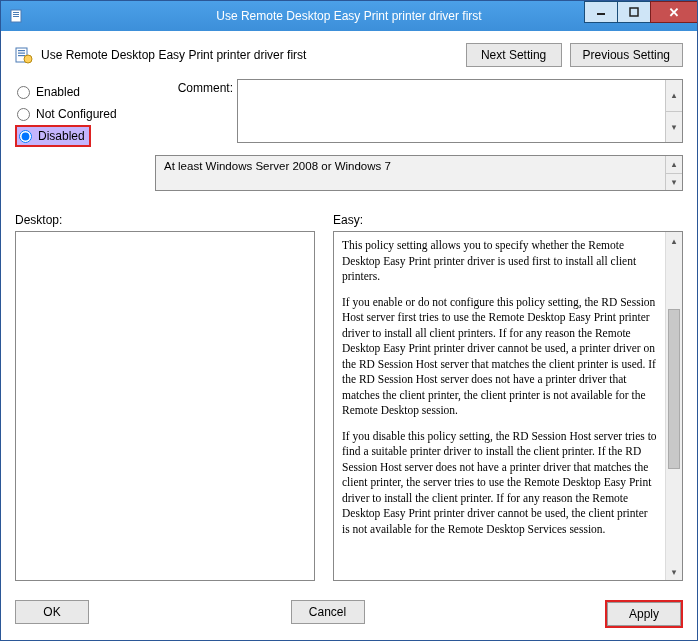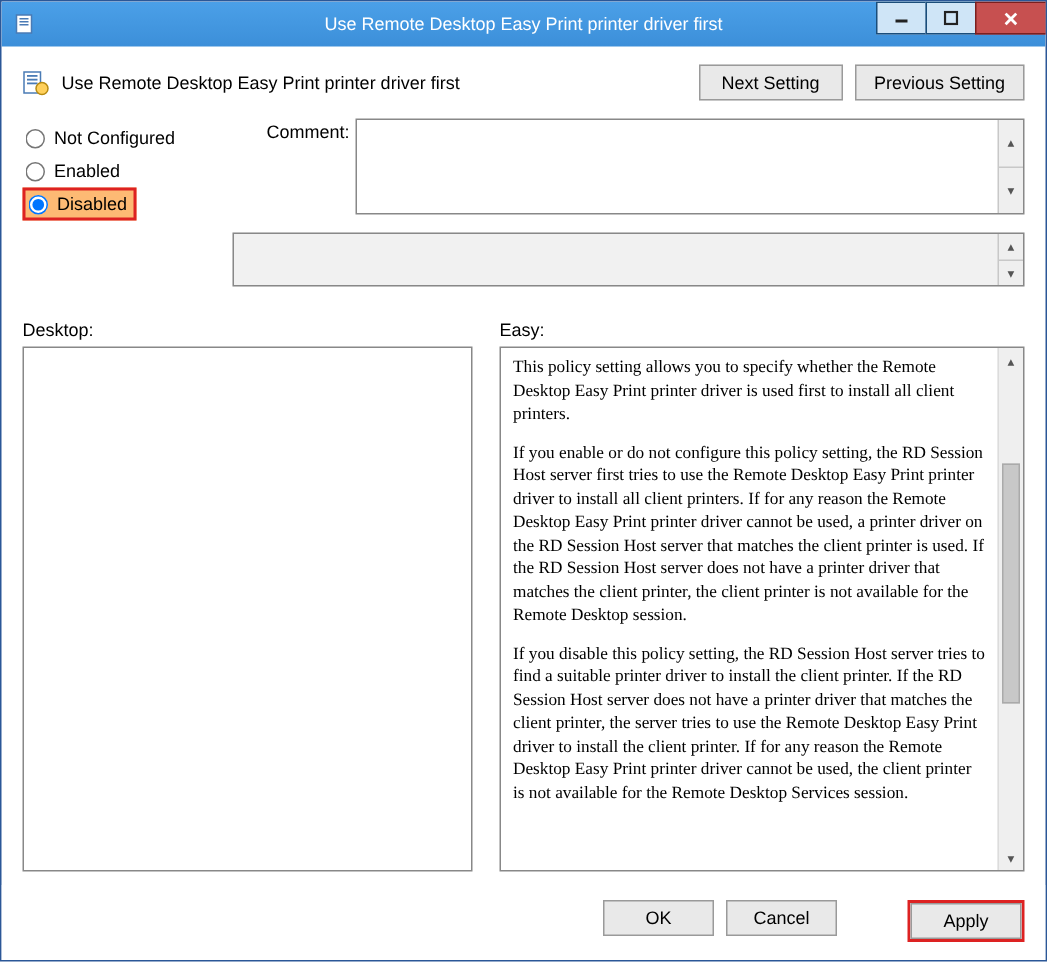--- a/index.html
+++ b/index.html
@@ -64,21 +64,21 @@
     display:flex;
   }
   .radios {
     width:140px; padding-top:2px;
   }
   .radio-row {
     display:flex; align-items:center; height:22px; gap:6px;
     padding-left:2px;
   }
   .radio-row.disabled-row {
-    border:2px solid #d22; background:#fdba74; padding-right:4px; width:fit-content;
+    border:2px solid #d22; background:#c4b5fd; padding-right:4px; width:fit-content;
   }
   .radio-row input { margin:0; }
   .right-meta { flex:1; }
   .meta-row { display:flex; margin-bottom:12px; }
   .meta-label { width:82px; text-align:right; padding-right:4px; padding-top:2px; }
   .comment-box {
     flex:1; height:64px; border:1px solid #888; position:relative;
     background:#fff;
   }
   .supported-box {
@@ -124,21 +124,21 @@
     font-size:9px; color:#555;
   }
   .help-scroll .track { flex:1; position:relative; }
   .help-scroll .thumb {
     position:absolute; left:2px; right:2px; top:60px; height:160px;
     background:#c8c8c8; border:1px solid #aaa;
   }
   .footer {
     position:absolute; left:0; right:0; bottom:0;
     padding:10px 14px 12px 14px;
-    display:flex; justify-content:flex-end; gap:8px;
+    display:flex; justify-content:space-between; gap:8px;
     background:#fff;
   }
   .footer .btn { min-width:74px; }
   .apply-wrap {
     border:2px solid #d22; padding:0;margin-left:39px;
   }
   .apply-wrap .btn { min-width:74px; margin:0;}
 </style>
 </head>
 <body>
@@ -184,45 +184,46 @@
   <div class="nav-buttons">
     <button class="btn">Next Setting</button>
     <button class="btn">Previous Setting</button>
   </div>
 </div>
 
 <div class="state-block">
   <div class="radios">
     <label class="radio-row">
       <input type="radio" name="state" style="">
-      <span>Not Configured</span>
+      <span>Enabled</span>
     </label>
     <label class="radio-row">
       <input type="radio" name="state" style="">
-      <span>Enabled</span>
+      <span>Not Configured</span>
     </label>
     <label class="radio-row disabled-row">
       <input type="radio" name="state" checked="" style="">
       <span>Disabled</span>
     </label>
   </div>
 
   <div class="right-meta">
     <div class="meta-row">
       <div class="meta-label">Comment:</div>
       <div class="comment-box">
         <span></span>
         <div class="scroll-arrows">
           <div>▴</div>
           <div>▾</div>
         </div>
       </div>
     </div>
     <div class="meta-row">
       <div class="supported-box">
+        <span>At least Windows Server 2008 or Windows 7</span>
         <div class="scroll-arrows">
           <div>▴</div>
           <div>▾</div>
         </div>
       </div>
     </div>
   </div>
 </div>
 
 <div class="labels-row">

